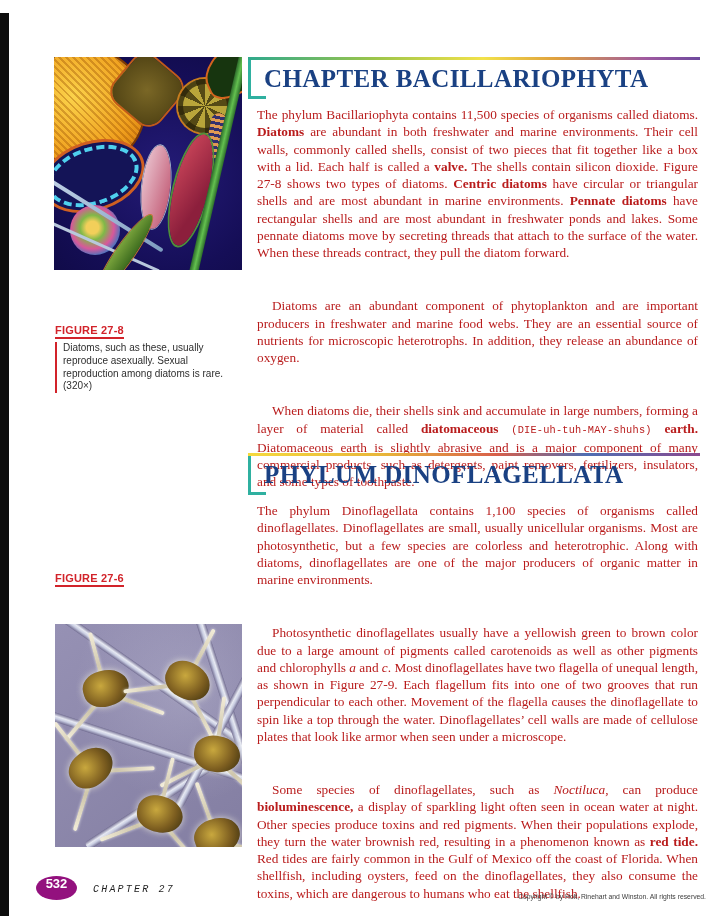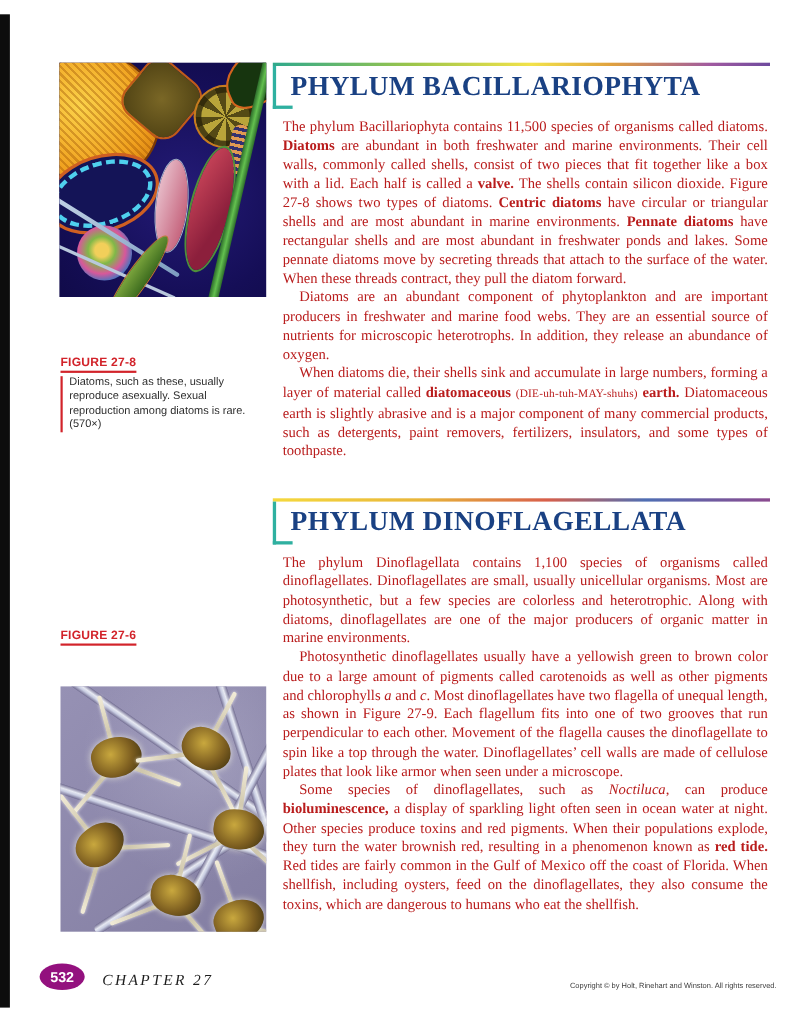--- a/index.html
+++ b/index.html
@@ -89,29 +89,29 @@
   .h-wrap{position:relative;padding:7px 0 6px 16px;}
   .h-rule{position:absolute;top:0;left:0;right:0;height:3px;}
   .h-rule1{background:linear-gradient(90deg,#2fa98c 0%,#9cc54a 28%,#f2e24a 52%,#e0a13e 68%,#a05aa0 88%,#6e4a9e 100%);}
   .h-rule2{background:linear-gradient(90deg,#f5d93e 0%,#e8b53a 30%,#d85f4a 55%,#4f6eb3 75%,#8b4a8f 100%);}
   .h-bracket{position:absolute;left:0;top:3px;width:15px;height:36px;
       border-left:3px solid var(--teal);border-bottom:3px solid var(--teal);}
   .h-title{margin:0;font-size:25px;line-height:30px;font-weight:bold;color:var(--heading-blue);
       letter-spacing:.4px;font-family:"Liberation Serif", serif;}
   .body{margin-top:6px;padding-left:9px;padding-right:2px;}
   .body p{margin:0;font-size:13.3px;line-height:17.25px;color:#b91c1c;text-align:justify;}
-  .body p.indent{text-indent:15px;}
-  .pron{font-family:Liberation Serif, serif;font-size:10.3px;letter-spacing:.2px;}
+  .body p.indent{text-indent:15px;margin-top:36px;}
+  .pron{font-family:Liberation Mono, monospace;font-size:10.3px;letter-spacing:.2px;}
 
   
   .badge{position:absolute;left:36px;top:876px;width:41px;height:24px;border-radius:50%;
       background:var(--badge-purple);color:#fff;font-family:"Liberation Sans", sans-serif;
-      font-weight:bold;font-size:13px;display:flex;align-items:center;justify-content:center;}
-  .chapter{position:absolute;left:93px;top:884px;font-family:Liberation Serif, serif;
-      font-size:14px;font-style:italic;letter-spacing:2.2px;color:#1d1d1d;}
+      font-weight:bold;font-size:13px;display:flex;align-items:flex-start;justify-content:center;}
+  .chapter{position:absolute;left:93px;top:884px;font-family:Liberation Mono, monospace;
+      font-size:10px;font-style:italic;letter-spacing:2.2px;color:#1d1d1d;}
   .copyright{position:absolute;right:16px;top:893px;font-family:"Liberation Sans", sans-serif;
       font-size:6.8px;color:#3c3c3c;}
 </style>
 </head>
 <body>
 
 <div class="page">
 
   <div class="edge-bar"></div>
 
@@ -128,21 +128,21 @@
     <div class="p1-pinklens"></div>
     <div class="p1-redblade"></div>
     <div class="p1-needle"></div>
     <div class="p1-thin1"></div>
     <div class="p1-thin2"></div>
     <div class="p1-greenblade"></div>
   </div>
 
   <div class="figcap figcap1">
     <div class="figlabel">FIGURE 27-8</div>
-    <div class="figtext">Diatoms, such as these, usually reproduce asexually. Sexual reproduction among diatoms is rare. (570×)</div>
+    <div class="figtext">Diatoms, such as these, usually reproduce asexually. Sexual reproduction among diatoms is rare. (320×)</div>
   </div>
 
   <div class="figcap figcap2">
     <div class="figlabel">FIGURE 27-6</div>
   </div>
 
   <div class="photo photo2">
     <div class="tube t1"></div>
     <div class="tube t2"></div>
     <div class="tube t3"></div>
@@ -183,21 +183,21 @@
         <i class="sp sp2"></i>
         <i class="sp sp3"></i>
         <b class="blob"></b>
       </div>
   </div>
 
   <section class="section s1">
     <div class="h-wrap">
       <div class="h-rule h-rule1"></div>
       <div class="h-bracket"></div>
-      <h1 class="h-title">PHYLUM BACILLARIOPHYTA</h1>
+      <h1 class="h-title">CHAPTER BACILLARIOPHYTA</h1>
     </div>
     <div class="body">
         <p class=""><span>The phylum Bacillariophyta contains 11,500 species of organisms called diatoms. </span><span style="font-weight: bold;">Diatoms</span><span> are abundant in both freshwater and marine environments. Their cell walls, commonly called shells, consist of two pieces that fit together like a box with a lid. Each half is called a </span><span style="font-weight: bold;">valve.</span><span> The shells contain silicon dioxide. Figure 27-8 shows two types of diatoms. </span><span style="font-weight: bold;">Centric diatoms</span><span> have circular or triangular shells and are most abundant in marine environments. </span><span style="font-weight: bold;">Pennate diatoms</span><span> have rectangular shells and are most abundant in freshwater ponds and lakes. Some pennate diatoms move by secreting threads that attach to the surface of the water. When these threads contract, they pull the diatom forward.</span></p>
         <p class="indent"><span>Diatoms are an abundant component of phytoplankton and are important producers in freshwater and marine food webs. They are an essential source of nutrients for microscopic heterotrophs. In addition, they release an abundance of oxygen.</span></p>
         <p class="indent"><span>When diatoms die, their shells sink and accumulate in large numbers, forming a layer of material called </span><span style="font-weight: bold;">diatomaceous</span><span> </span><span class="pron">(DIE-uh-tuh-MAY-shuhs)</span><span> </span><span style="font-weight: bold;">earth.</span><span> Diatomaceous earth is slightly abrasive and is a major component of many commercial products, such as detergents, paint removers, fertilizers, insulators, and some types of toothpaste.</span></p>
       </div>
   </section>
 
   <section class="section s2">
     <div class="h-wrap">

